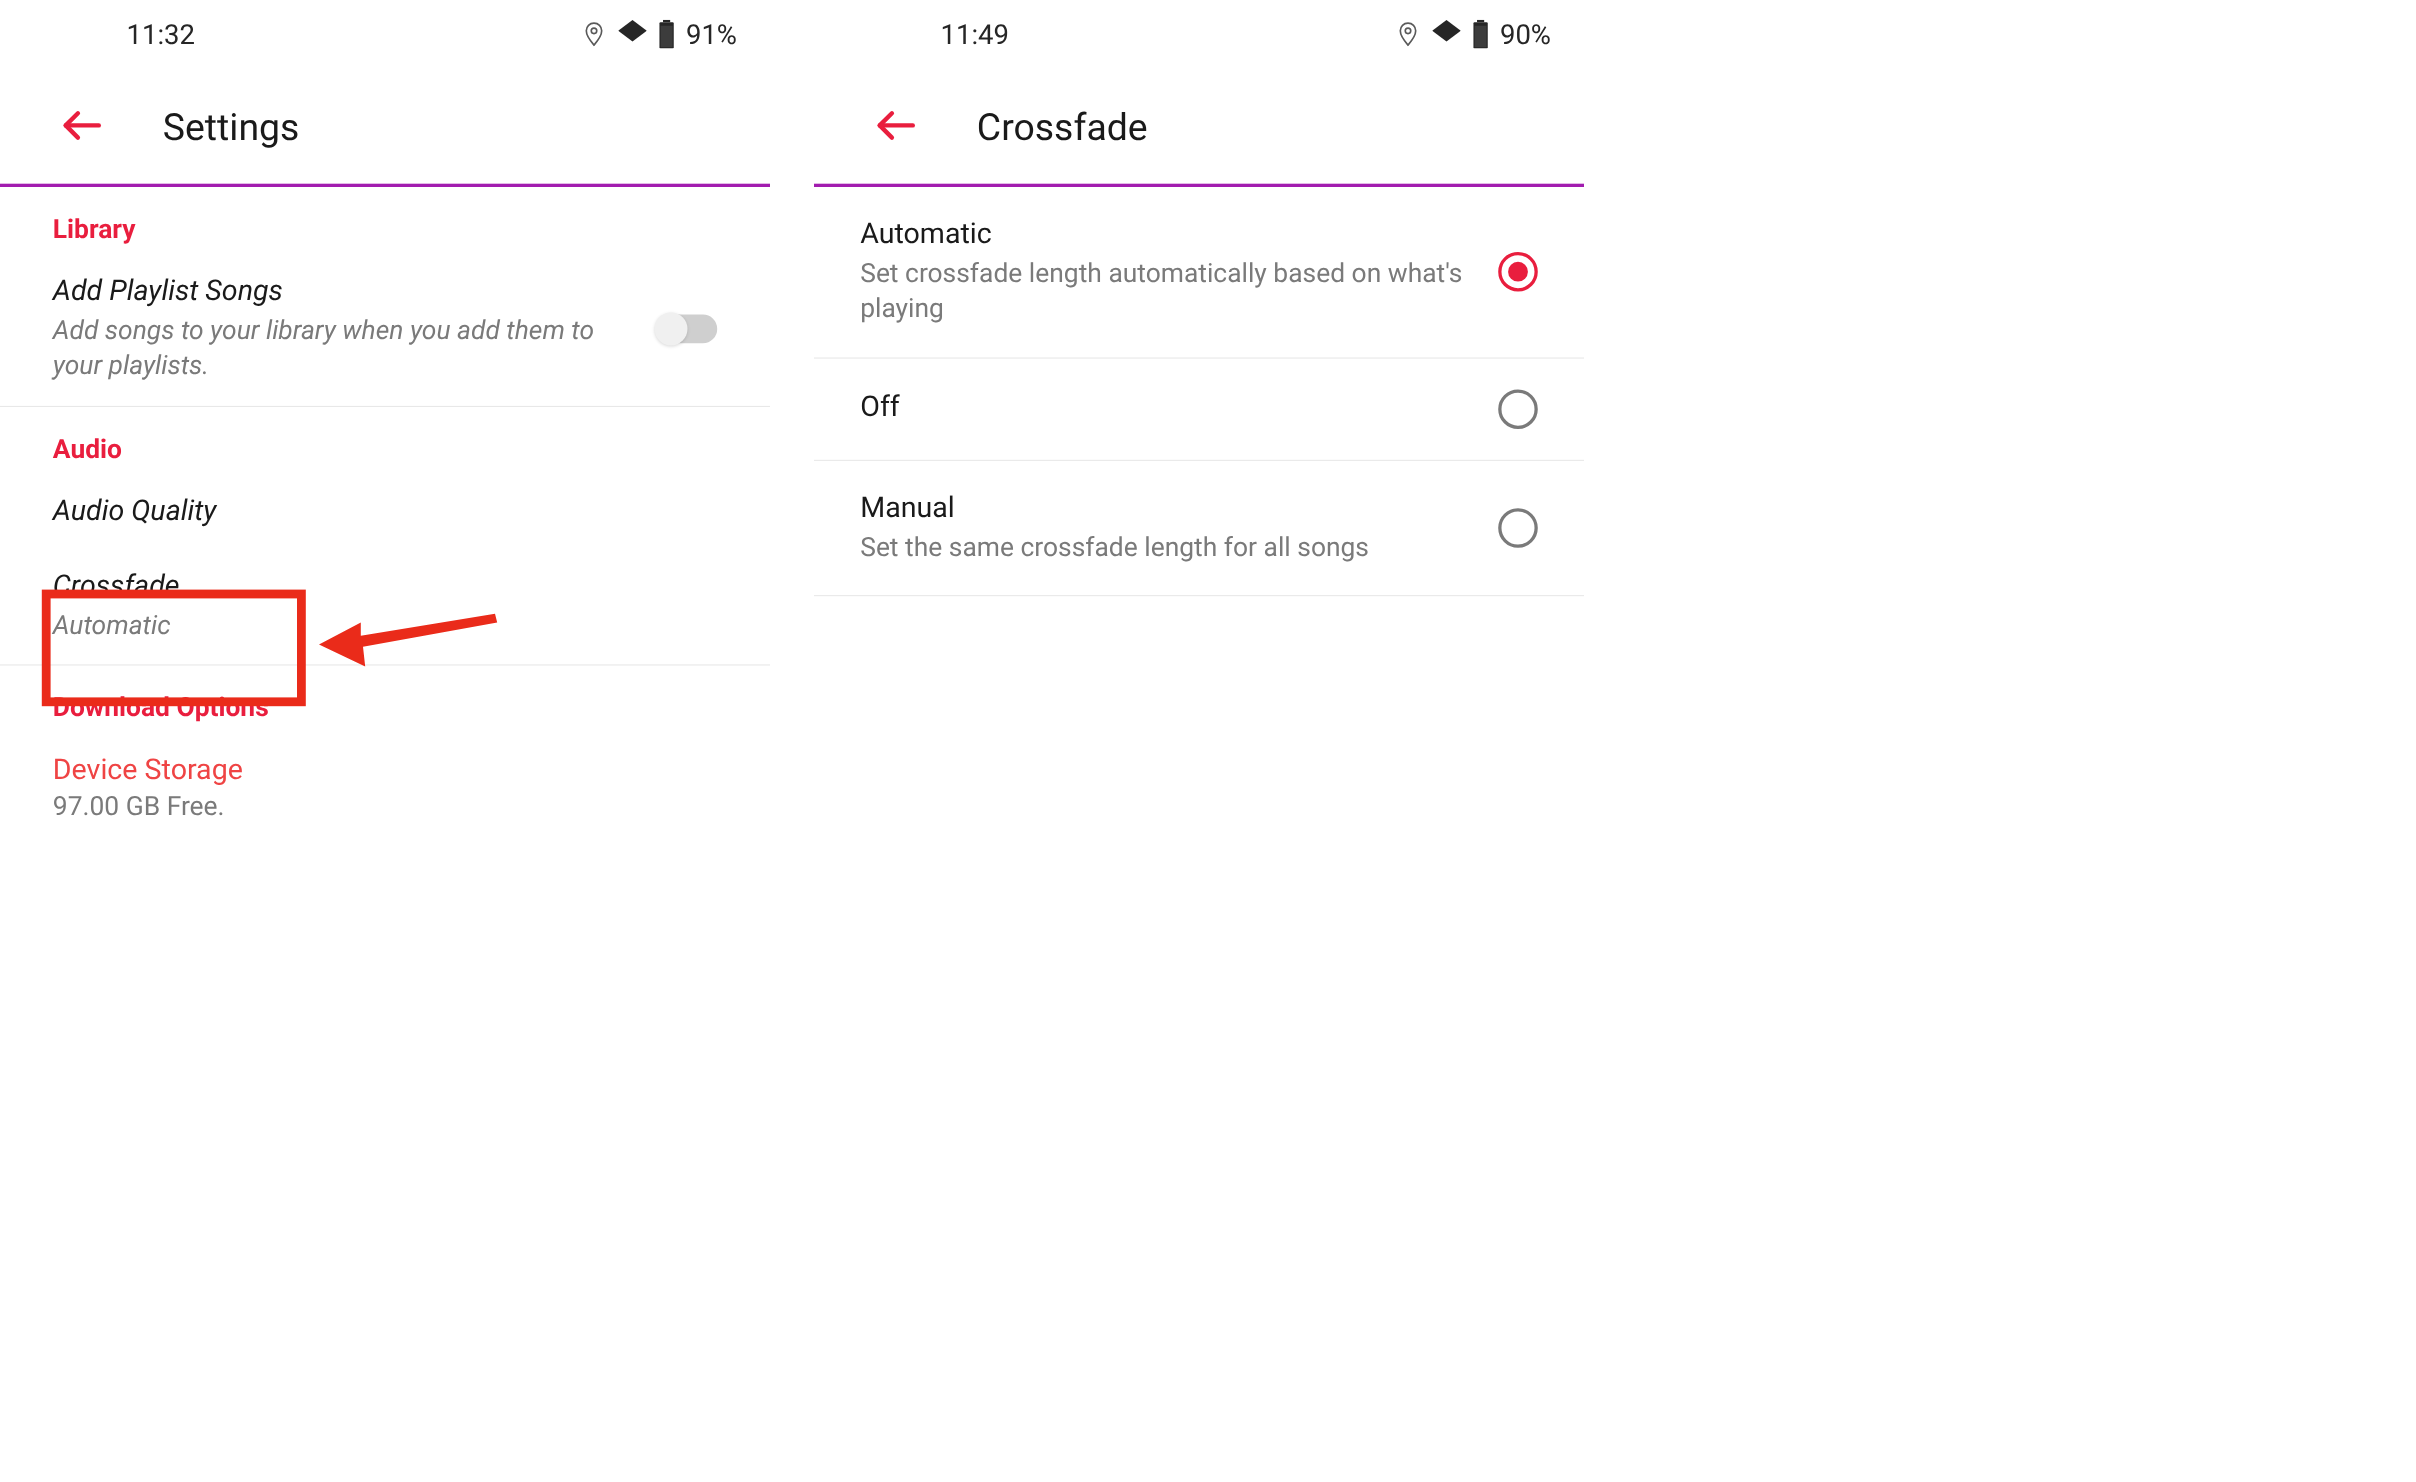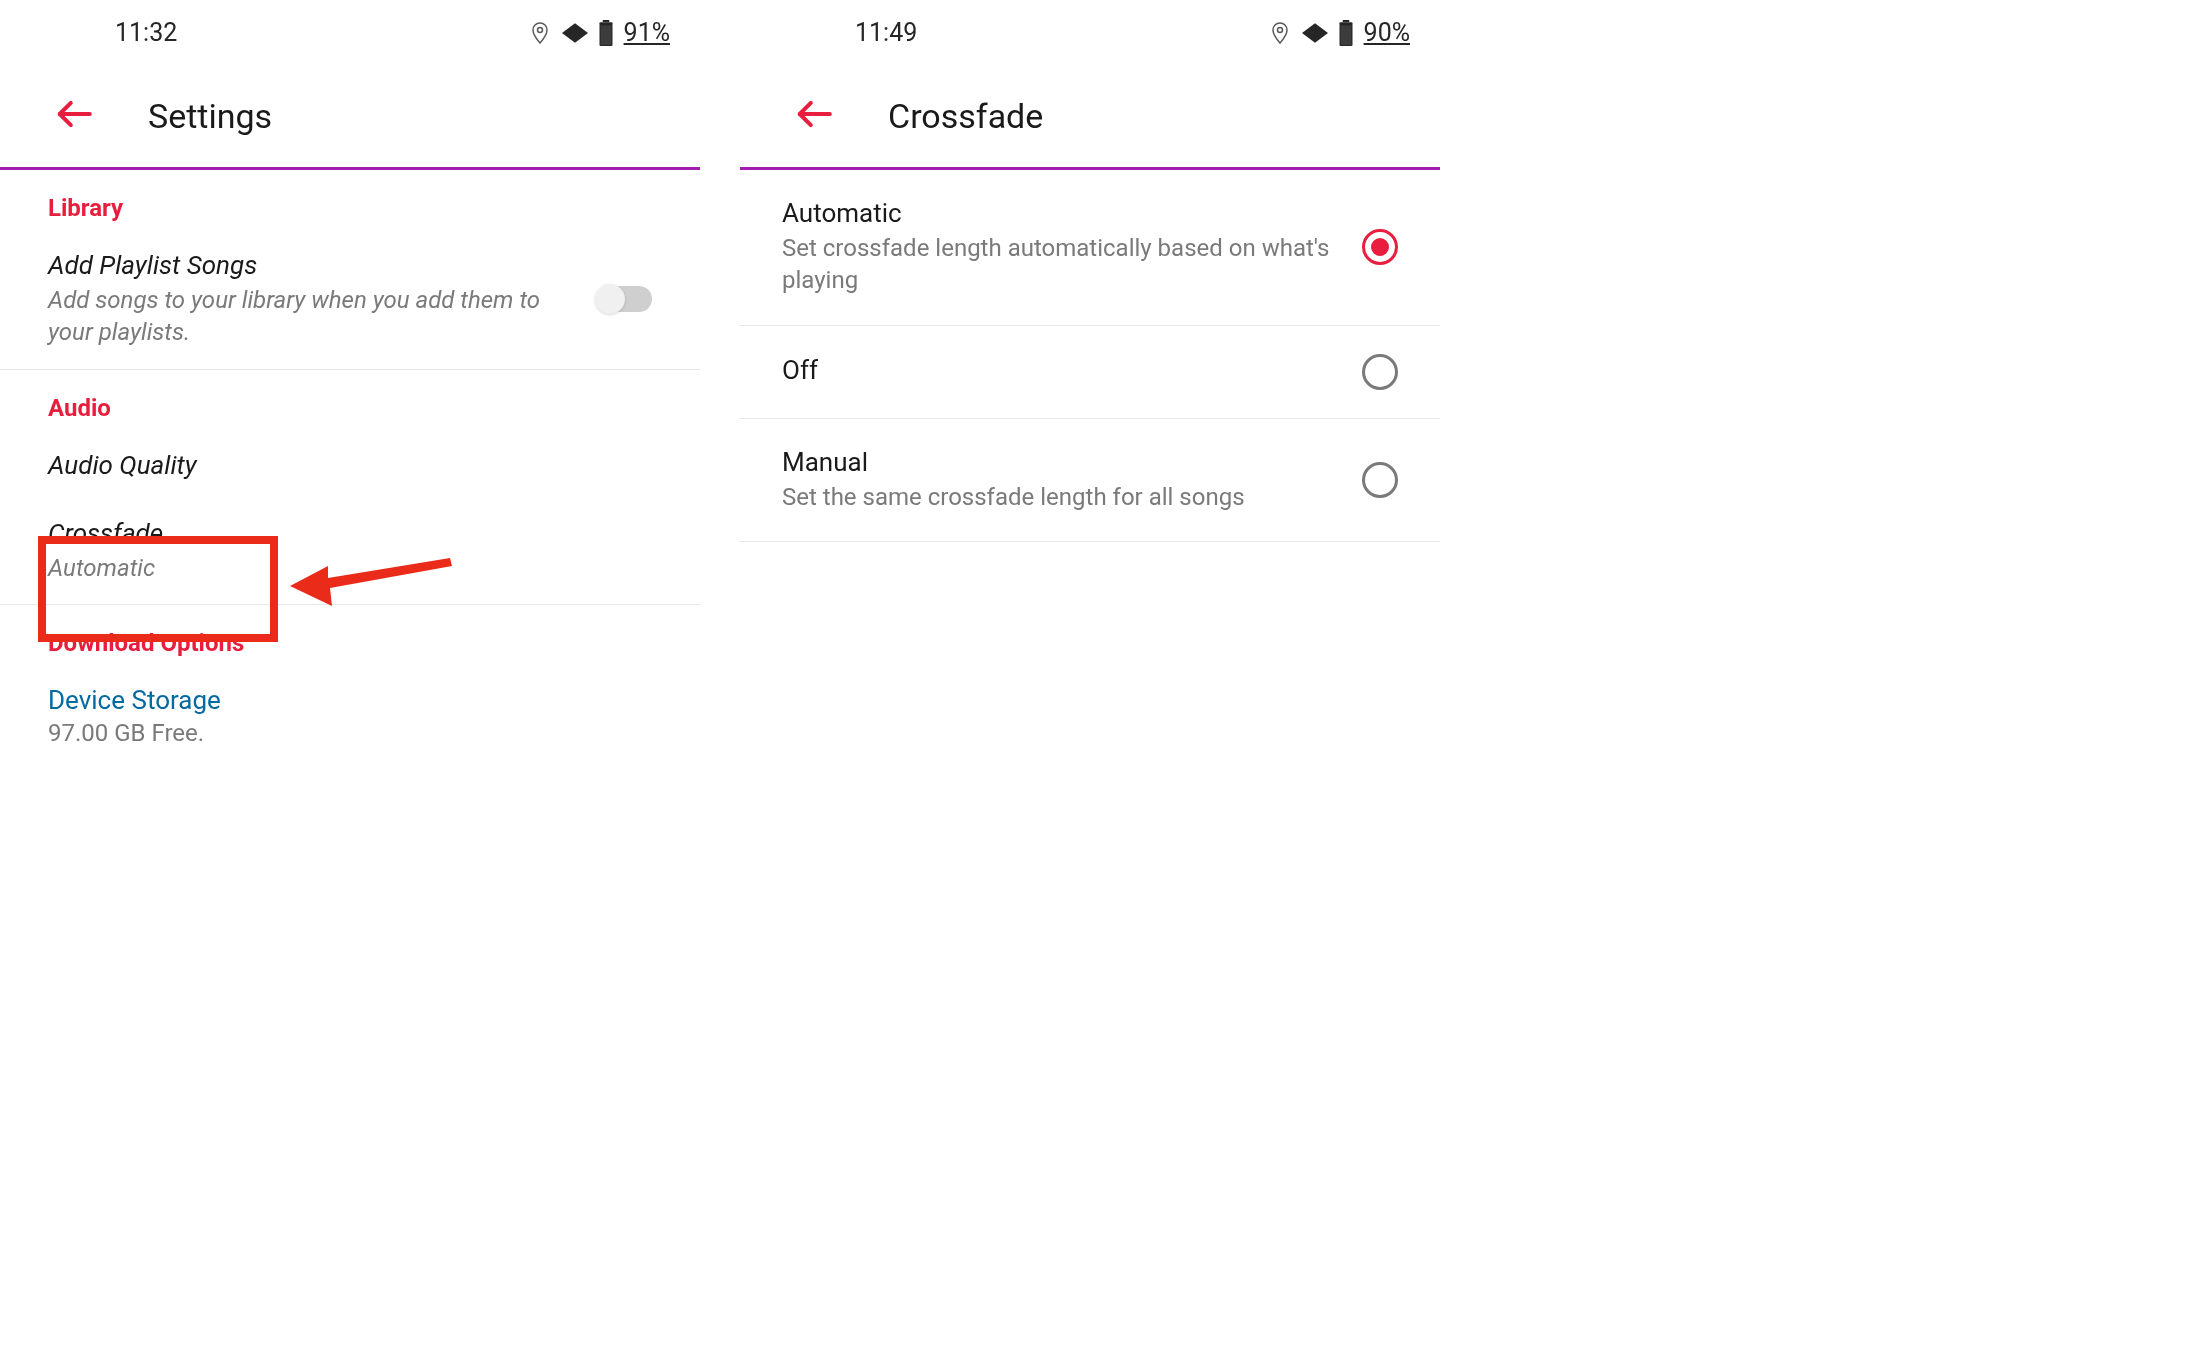--- a/index.html
+++ b/index.html
@@ -28,23 +28,22 @@
     .status-bar {
       display: flex;
       justify-content: space-between;
       align-items: center;
       padding: 18px 30px 18px 115px;
       font-size: 25px;
       color: #262626;
     }
     .status-right {
       display: flex;
-      align-items: center;
+      align-items: flex-start;
       gap: 10px;
-      text-decoration: underline;
     }
     .icon-location {
       width: 24px;
       height: 26px;
       display: inline-block;
     }
     .icon-wifi {
       width: 26px;
       height: 22px;
       display: inline-block;
@@ -174,21 +173,21 @@
       border-color: #e91e3e;
     }
     .radio-dot {
       width: 18px;
       height: 18px;
       background: #e91e3e;
       border-radius: 50%;
     }
     .storage-title {
       font-size: 26px;
-      color: #0369a1;
+      color: #ef4444;
       margin-bottom: 4px;
       padding: 14px 48px 0 48px;
     }
     .storage-subtitle {
       font-size: 24px;
       color: #7a7a7a;
       padding: 0 48px 20px 48px;
     }
     .gap {
       width: 40px;

